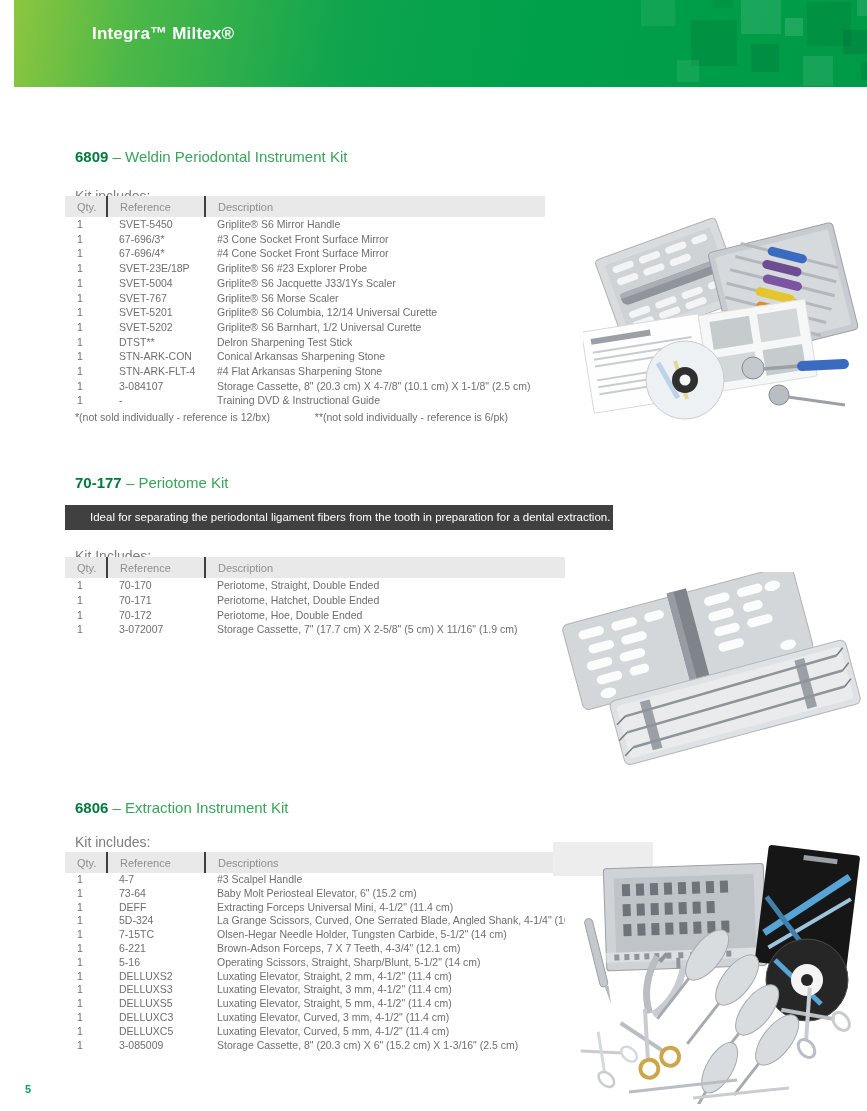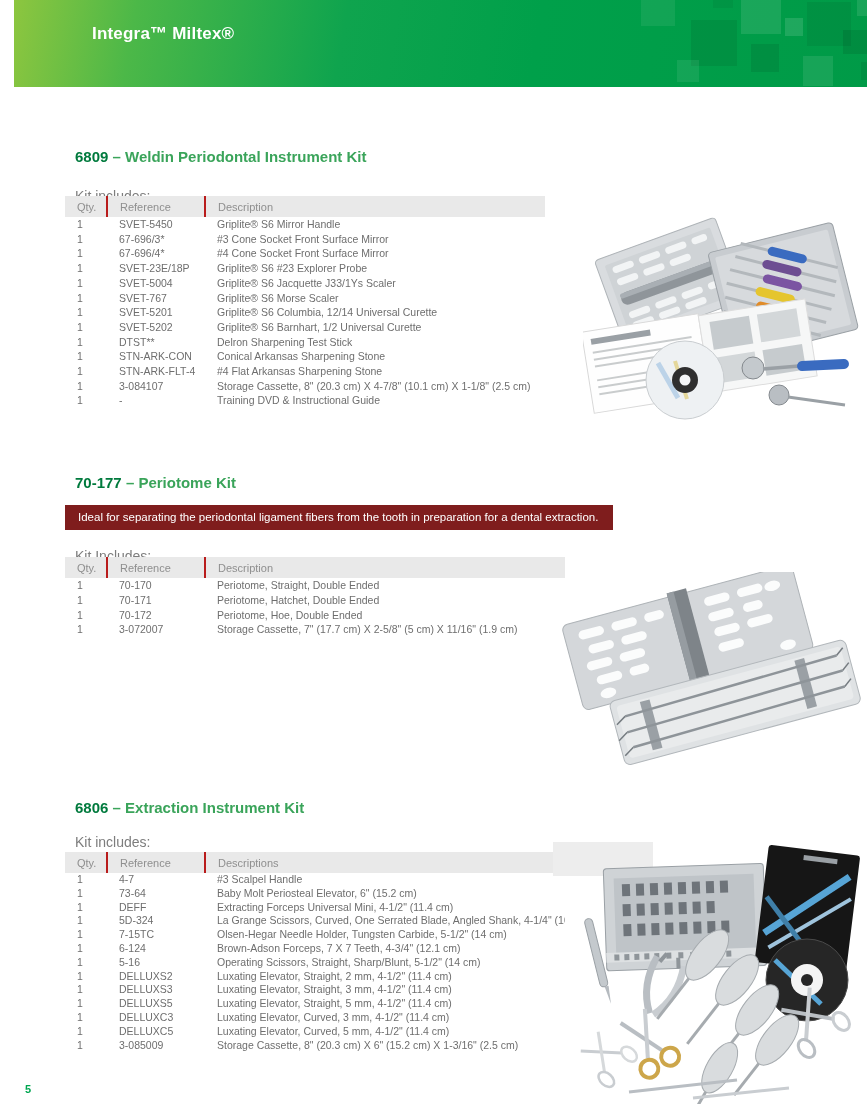--- a/index.html
+++ b/index.html
@@ -10,28 +10,28 @@
   .band{position:absolute;top:0;left:14px;width:867px;height:87px;
         background:linear-gradient(100deg,#8dc63f 0%,#4cb848 14%,#0fa44e 38%,#00a04a 60%,#009a47 100%);}
   .band .squares{position:absolute;top:0;right:0;width:300px;height:87px;overflow:hidden;}
   .band .sq{position:absolute;}
   .brand{position:absolute;left:78px;top:24px;color:#fff;font-size:17px;font-weight:bold;letter-spacing:.2px;}
   .brand-sub{position:absolute;left:78px;top:48px;color:#fff;font-size:13px;font-weight:normal;margin-top:44px;}
 
   
   .sec-head{position:absolute;left:75px;font-size:15px;white-space:nowrap;}
   .sec-head .code{color:#007a3d;font-weight:bold;text-align:center;}
-  .sec-head .name{color:#3aa45a;font-weight:bold;}
+  .sec-head .name{color:#3aa45a;font-weight:normal;}
   .kit-label{position:absolute;left:75px;color:#7d7d7d;font-size:14px;margin-top:7px;}
-  .banner{position:absolute;left:65px;width:548px;height:25px;background:#7f1d1d;color:#fff;
-          font-size:11.5px;line-height:25px;padding-left:13px;box-sizing:border-box;white-space:nowrap;}
+  .banner{position:absolute;left:65px;width:548px;height:25px;background:#404040;color:#fff;
+          font-size:11.5px;line-height:25px;padding-left:25px;box-sizing:border-box;white-space:nowrap;}
 
   table.parts{position:absolute;border-collapse:collapse;table-layout:fixed;}
   table.parts th{background:#e9e9e9;color:#8f8f8f;font-weight:normal;text-align:left;
-                 font-size:11px;height:21px;padding:0 0 0 12px;border-right:2px solid #b91c1c;}
+                 font-size:11px;height:21px;padding:0 0 0 12px;border-right:2px solid #404040;}
   table.parts th:last-child{border-right:none;}
   table.parts td{color:#6e6e6e;font-size:10.5px;padding:0 0 0 12px;white-space:nowrap;overflow:hidden;}
   .t1{left:65px;top:196px;width:480px;}
   .t1 td{height:14.7px;line-height:14.7px;}
   .t2{left:65px;top:557px;width:500px;}
   .t2 td{height:14.8px;line-height:14.8px;}
   .t3{left:65px;top:852px;width:500px;}
   .t3 td{height:13.8px;line-height:13.8px;}
   col.c-qty{width:42px;} col.c-ref{width:98px;}
 
@@ -145,20 +145,24 @@
           <td>3-084107</td>
           <td>Storage Cassette, 8" (20.3 cm) X 4-7/8" (10.1 cm) X 1-1/8" (2.5 cm)</td>
         </tr>
         <tr>
           <td>1</td>
           <td>-</td>
           <td>Training DVD &amp; Instructional Guide</td>
         </tr>
       </tbody>
   </table>
+  <div class="footnotes">
+    <span class="fn1">*(not sold individually - reference is 12/bx)</span>
+    <span class="fn2">**(not sold individually - reference is 6/pk)</span>
+  </div>
 
   <svg class="photo" style="left:583px;top:183px" width="276" height="238" viewBox="0 0 276 238">
 
     <g transform="rotate(-20 90 95)">
       <rect x="22" y="52" width="128" height="88" rx="4" fill="#d9dcdf" stroke="#aeb3b7"></rect>
       <rect x="30" y="60" width="112" height="72" rx="2" fill="#cfd3d6"></rect>
       <g fill="#f2f4f5">
         <rect x="36" y="64" width="22" height="7" rx="3.5"></rect>
           <rect x="64" y="64" width="22" height="7" rx="3.5"></rect>
           <rect x="92" y="64" width="22" height="7" rx="3.5"></rect>
@@ -369,21 +373,21 @@
           <td>5D-324</td>
           <td>La Grange Scissors, Curved, One Serrated Blade, Angled Shank, 4-1/4" (10.8 cm)</td>
         </tr>
         <tr>
           <td>1</td>
           <td>7-15TC</td>
           <td>Olsen-Hegar Needle Holder, Tungsten Carbide, 5-1/2" (14 cm)</td>
         </tr>
         <tr>
           <td>1</td>
-          <td>6-124</td>
+          <td>6-221</td>
           <td>Brown-Adson Forceps,  7 X 7 Teeth, 4-3/4" (12.1 cm)</td>
         </tr>
         <tr>
           <td>1</td>
           <td>5-16</td>
           <td>Operating Scissors, Straight, Sharp/Blunt, 5-1/2" (14 cm)</td>
         </tr>
         <tr>
           <td>1</td>
           <td>DELLUXS2</td>

